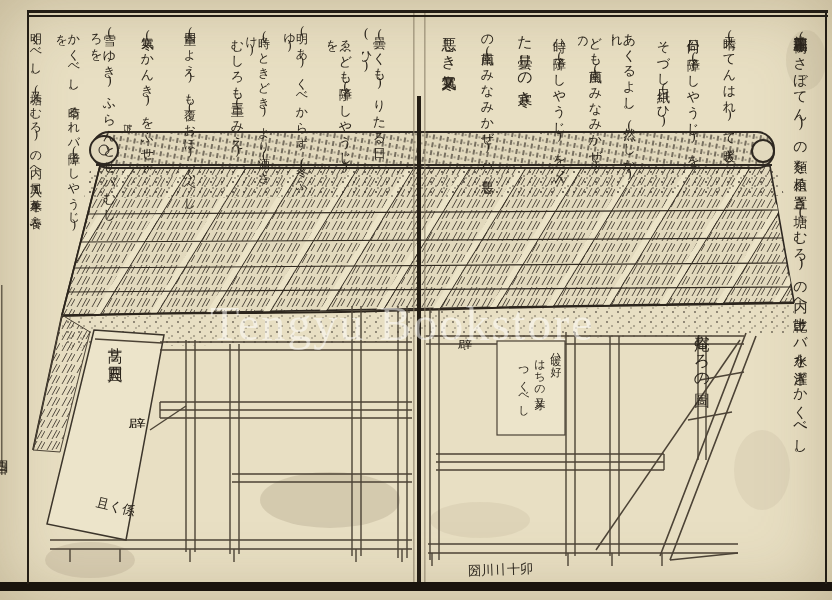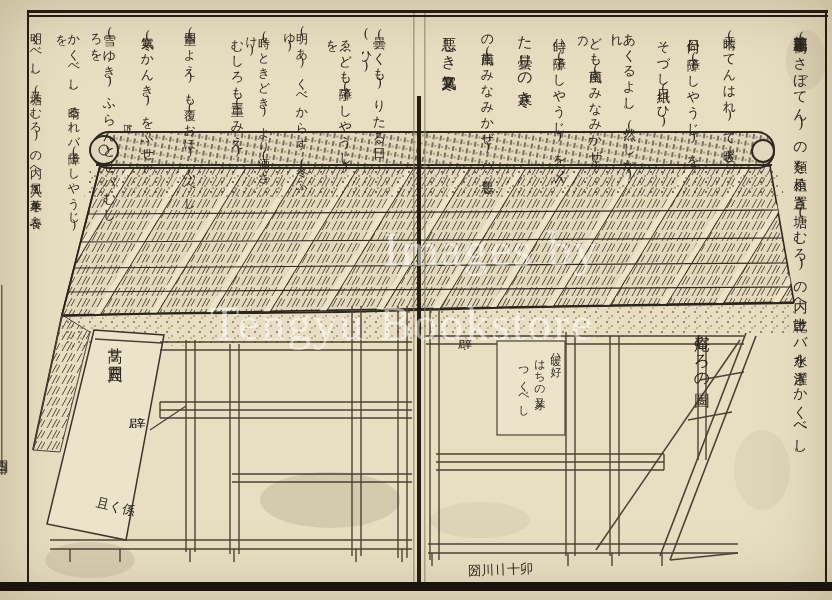--- a/index.html
+++ b/index.html
@@ -207,17 +207,16 @@
   <div class="vcol" style="left:56px;  top:26px; height:208px; font-size:12px;">かくべし。晴るれバ障子(しやうじ)を</div>
   <div class="vcol" style="left:18px;  top:24px; height:300px; font-size:12px;">明くべし。又塘(むろ)の内へ風入て草木を養ふ</div>
 
   <div class="vcol" style="left:98px; top:336px; height:130px; font-size:15px;">高サ四五尺</div>
   <div class="vcol" style="left:122px; top:402px; height:26px; font-size:18px;">壁</div>
   <div class="hlabel" style="left:96px; top:498px; font-size:13px; transform:rotate(14deg);">且く係</div>
   <div class="vcol notecol" style="left:117px; top:118px; height:26px; font-size:9px;">下け</div>
   <div class="vcol" style="left:-7px; top:450px; height:56px; font-size:14px; width:16px;">四目</div>
 
   <div id="watermark">
-    <span id="wm1">Images by</span>
     <span id="wm2">Tengyu Bookstore</span>
   </div>
 
 </div>
 
 </body></html>

